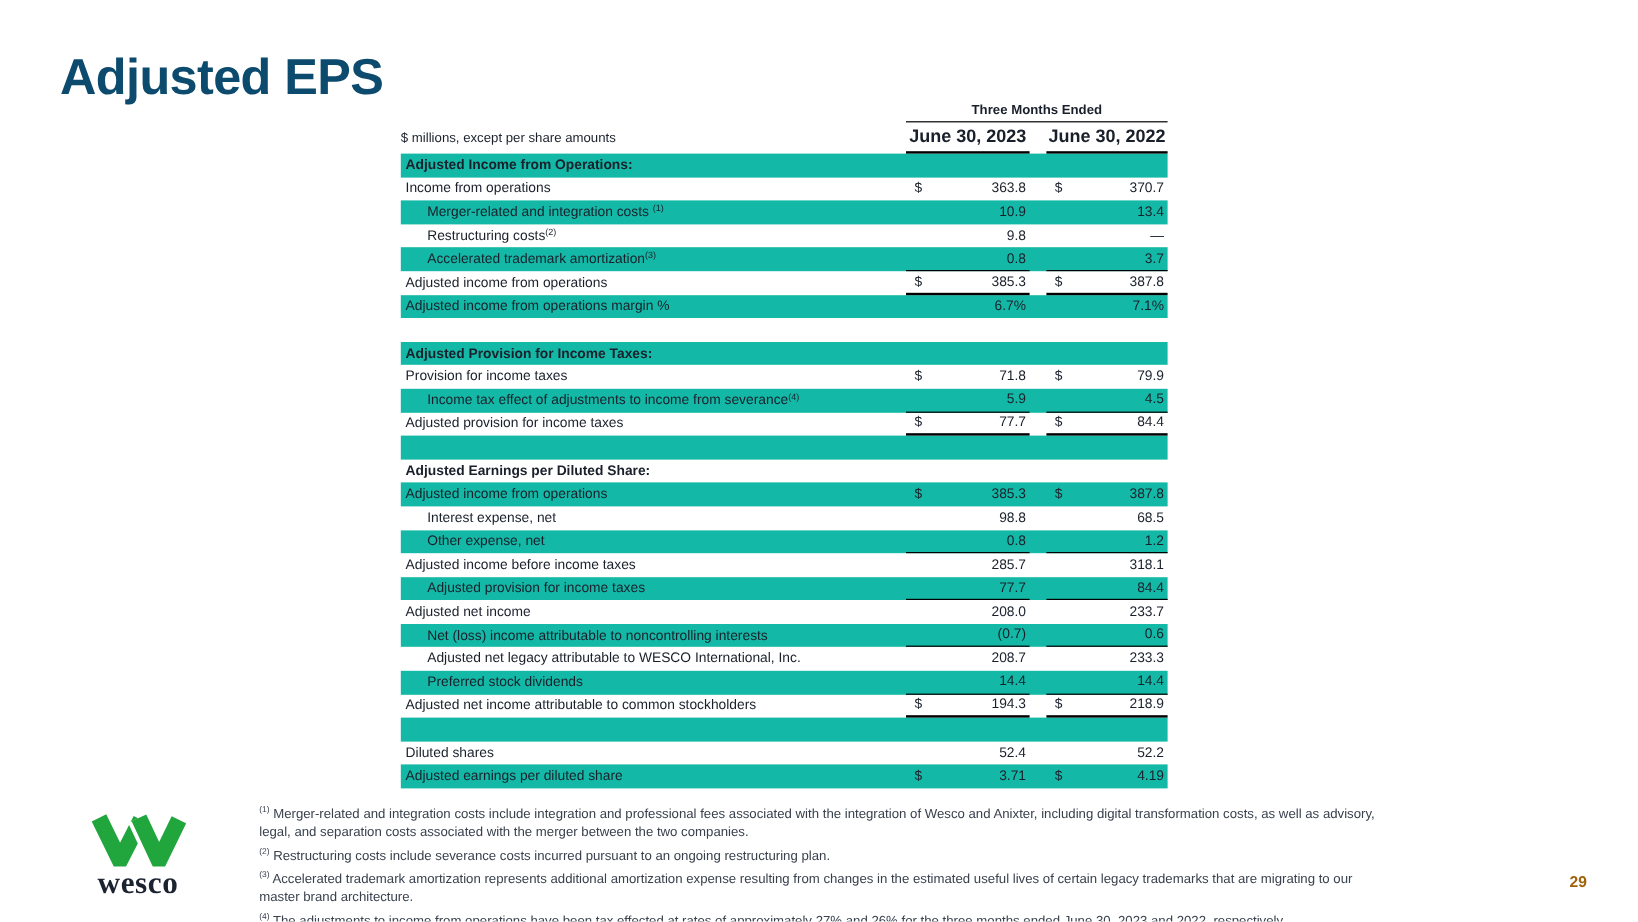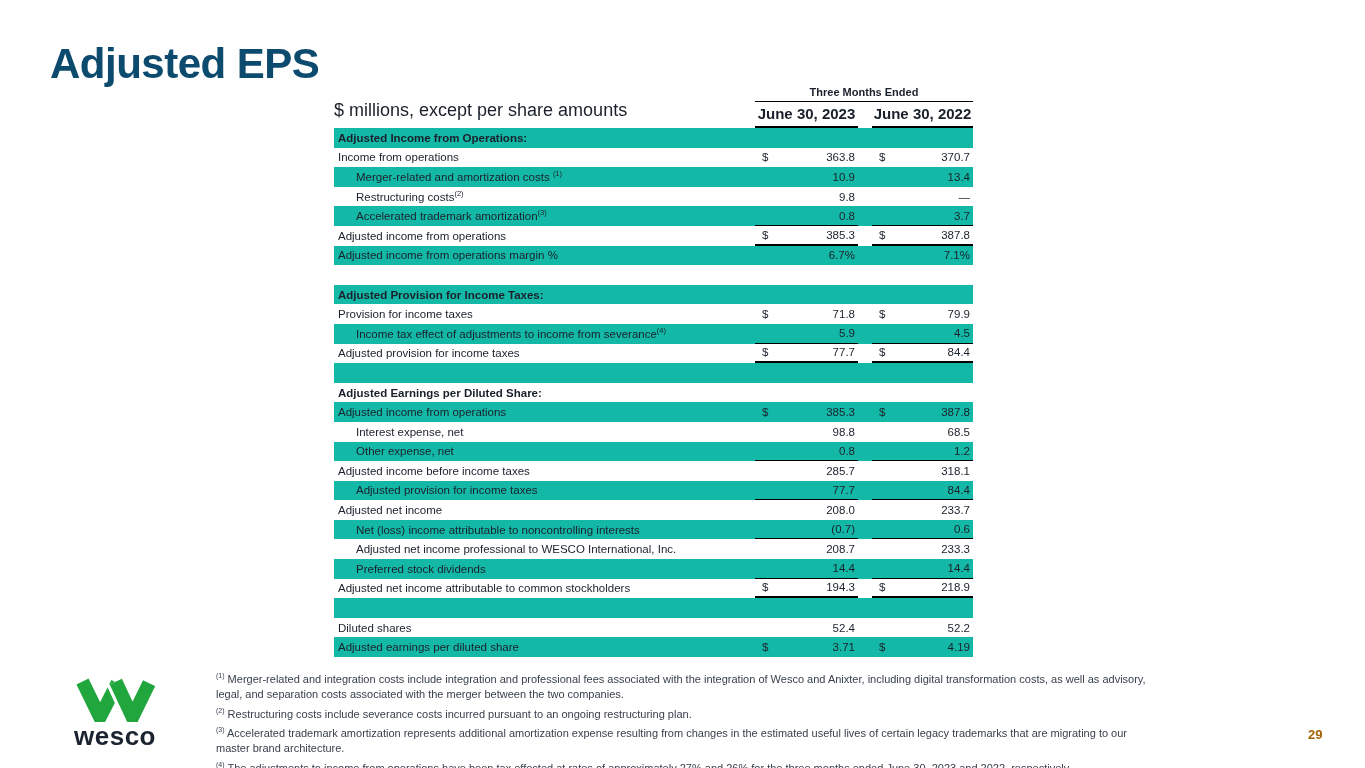--- a/index.html
+++ b/index.html
@@ -7,21 +7,21 @@
     width:1365px; height:768px; background:#ffffff; position:relative;
     font-family:"Liberation Sans", sans-serif; color:#1a202b; overflow:hidden;
   }
   .title {
     position:absolute; left:50px; top:40px; margin:0;
     font-size:42px; font-weight:800; letter-spacing:-0.5px; color:#0c4a6e;
   }
   
   .fin-table { position:absolute; left:334px; top:88px; width:639px; }
   .thead { display:flex; align-items:flex-end; height:40px; }
-  .caption { flex:1; font-size:18px; color:#1a202b; padding-bottom:7px; }
+  .caption { flex:1; font-size:11px; color:#1a202b; padding-bottom:7px; }
   .cols-header { width:218px; }
   .group-h {
     text-align:center; font-weight:700; font-size:11px;
     border-bottom:1.5px solid #000; padding-bottom:3px;
   }
   .dates { display:flex; margin-top:1px; }
   .date {
     font-weight:700; font-size:15px; text-align:center;
     border-bottom:2px solid #000; padding:2px 0 4px;
   }
@@ -50,21 +50,21 @@
     position:absolute; left:216px; top:668px; width:940px;
     font-size:11px; line-height:15.6px; color:#39414d;
   }
   .footnote sup { font-size:7px; }
 
   
   .logo { position:absolute; left:72px; top:676px; width:86px; text-align:center; }
   .logo svg { display:block; margin:0 auto; }
   .logo-text {
     font-size:26px; font-weight:800; color:#1b2230; line-height:1;
-    margin-top:1px; letter-spacing:0.5px; font-family:Liberation Sans, sans-serif;
+    margin-top:1px; letter-spacing:0.5px; font-family:Liberation Serif, serif;
   }
 
   .page-num { position:absolute; left:1308px; top:727px; font-size:13px; font-weight:700; color:#a16207; }
 </style>
 </head>
 <body>
 
 <h1 class="title">Adjusted EPS</h1>
 
 <div class="fin-table">
@@ -100,21 +100,21 @@
         <div class="cell c1">
           <span class="dollar">$</span>
           <span class="val">363.8</span>
         </div>
         <div class="cell c2">
           <span class="dollar">$</span>
           <span class="val">370.7</span>
         </div>
       </div>
       <div class="trow blue">
-        <div class="lab ind"><span>Merger-related and amortization costs</span>&nbsp;<sup>(1)</sup></div>
+        <div class="lab ind"><span>Merger-related and integration costs</span>&nbsp;<sup>(1)</sup></div>
         <div class="cell c1">
           <span class="dollar"></span>
           <span class="val">10.9</span>
         </div>
         <div class="cell c2">
           <span class="dollar"></span>
           <span class="val">13.4</span>
         </div>
       </div>
       <div class="trow">
@@ -349,21 +349,21 @@
           <span class="dollar"></span>
           <span class="val">(0.7)</span>
         </div>
         <div class="cell c2 b-thin">
           <span class="dollar"></span>
           <span class="val">0.6</span>
         </div>
       </div>
       <div class="trow">
         <div class="lab ind">
-          <span>Adjusted net income professional to WESCO International, Inc.</span>
+          <span>Adjusted net legacy attributable to WESCO International, Inc.</span>
         </div>
         <div class="cell c1">
           <span class="dollar"></span>
           <span class="val">208.7</span>
         </div>
         <div class="cell c2">
           <span class="dollar"></span>
           <span class="val">233.3</span>
         </div>
       </div>

